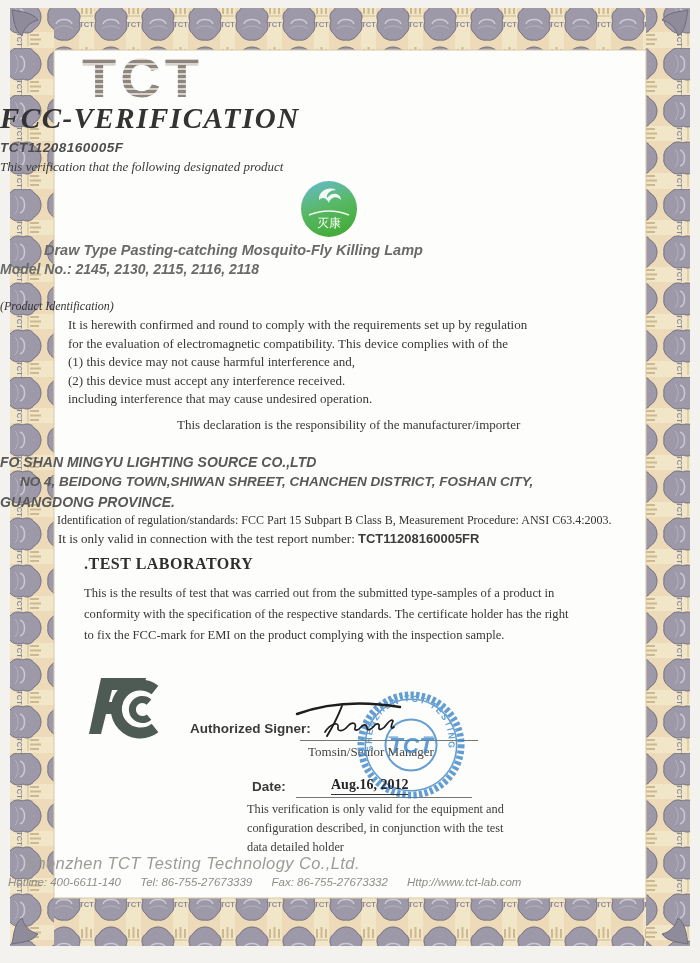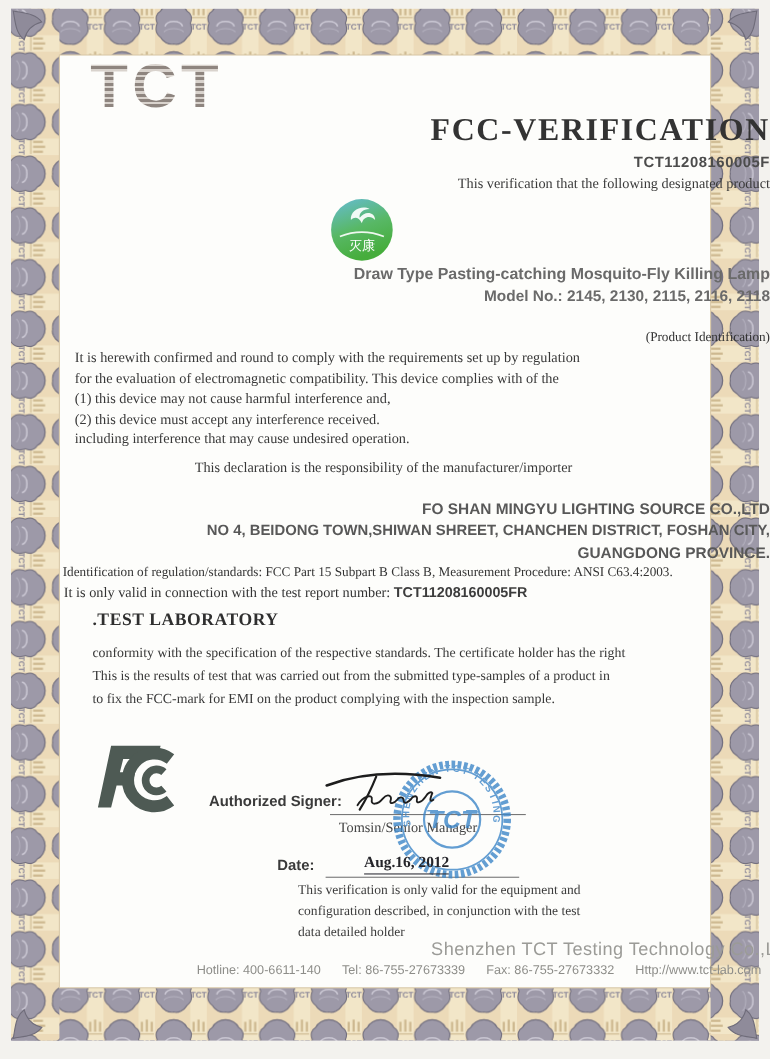--- a/index.html
+++ b/index.html
@@ -5,21 +5,21 @@
   * { margin:0; padding:0; box-sizing:border-box; }
   html,body { width:700px; height:963px; }
   body {
     position:relative;
     background:#f3f2ee;
     font-family:"Liberation Serif", serif;
     color:#2e2e2e;
     overflow:hidden;
   }
   .abs { position:absolute; }
-  .center { left:0; width:700px; text-align:right; }
+  .center { left:0; width:700px; text-align:left;font-style:italic; }
   .sans { font-family:"Liberation Sans", sans-serif; }
   .serif { font-family:"Liberation Serif", serif; }
 
   .border-svg { position:absolute; left:0; top:0; }
 
   
   .tct-logo {
     left:82px; top:50px;
     font-family:"Liberation Sans", sans-serif;
     font-weight:bold; font-size:56px; letter-spacing:4px; line-height:1;
@@ -29,21 +29,21 @@
   }
 
   .title {
     top:102px; font-weight:bold; font-size:29px; letter-spacing:1.5px; color:#333;
   }
   .cert-number { top:140px; font-weight:bold; font-size:13.5px; color:#4c4c4c; letter-spacing:0.5px; }
   .subtitle { top:159px; font-size:13px; color:#3a3a3a; }
 
   .brand-logo { left:299px; top:179px; }
 
-  .product-name { top:242px; font-weight:bold; font-size:14.5px; color:#6a6a6a; }
+  .product-name { top:242px; font-weight:bold; font-size:14.5px; color:#6a6a6a;padding-left:44px; }
   .product-models { top:261px; font-weight:bold; font-size:14px; color:#6a6a6a; }
 
   .pid-heading { top:299px; font-size:12px; color:#333; }
   .para { left:68px; top:316px; font-size:13px; line-height:18.6px; color:#383838; }
   .para span { display:block; }
   .declaration { left:177px; top:417px; font-size:13px; color:#383838; }
 
   .mfr-name  { top:454px; font-weight:bold; font-size:14px; color:#585858; }
   .mfr-addr1 { top:474px; font-weight:bold; font-size:13.5px; color:#585858;padding-left:20px; }
   .mfr-addr2 { top:494px; font-weight:bold; font-size:14px; color:#585858; }
@@ -63,21 +63,21 @@
   .signature-svg { left:294px; top:697px; z-index:3; }
   .signer-title { left:308px; top:744px; font-size:13px; color:#444; }
 
   .stamp { left:356px; top:690px; z-index:2; }
 
   .date-label { left:252px; top:779px; font-weight:bold; font-size:13.5px; color:#3a3a3a; }
   .date-line  { left:296px; top:797px; width:176px; border-top:1.2px solid #777; }
   .date-value { left:331px; top:777px; font-weight:bold; font-size:14px; color:#25252a;
                 border-bottom:1.5px solid #33333a; padding-bottom:1px; z-index:3; }
 
-  .note { left:271px; top:800px; font-size:12.3px; line-height:18.8px; color:#3d3d3d; }
+  .note { left:247px; top:800px; font-size:12.3px; line-height:18.8px; color:#3d3d3d; }
   .note span { display:block; }
 
   .footer-company { top:854px; font-size:16.5px; color:#9b9b97; letter-spacing:0.4px;margin-left:25px; }
   .footer-contacts { top:876px; font-size:11.5px; color:#8d8d89; }
   .footer-contacts span { margin:0 8px; }
 </style>
 </head>
 <body>
 
 <svg class="border-svg" width="700" height="963" aria-hidden="true">
@@ -150,22 +150,22 @@
 <div class="abs center mfr-name sans">FO SHAN MINGYU LIGHTING SOURCE CO.,LTD</div>
 <div class="abs center mfr-addr1 sans">NO 4, BEIDONG TOWN,SHIWAN SHREET, CHANCHEN DISTRICT, FOSHAN CITY,</div>
 <div class="abs center mfr-addr2 sans">GUANGDONG PROVINCE.</div>
 <div class="abs regulation serif">Identification of regulation/standards: FCC Part 15 Subpart B Class B, Measurement Procedure: ANSI C63.4:2003.</div>
 <div class="abs validity serif">
   <span>It is only valid in connection with the test report number: </span><span class="report-no">TCT11208160005FR</span>
 </div>
 
 <div class="abs lab-heading serif">.TEST LABORATORY</div>
 <div class="abs lab-para serif">
+  <span>This is the results of test that was carried out from the submitted type-samples of a product in</span>
   <span>conformity with the specification of the respective standards. The certificate holder has the right</span>
-  <span>This is the results of test that was carried out from the submitted type-samples of a product in</span>
   <span>to fix the FCC-mark for EMI on the product complying with the inspection sample.</span>
 </div>
 
 <svg class="abs fcc-logo" width="80" height="76" viewBox="0 0 80 76">
   <g fill="#4e5a54">
     <path d="M13,10 L58,10 L55,22 L24,22 L21,34 L35,34 L32,46 L18,46 L13,66 L1,66 Z"></path>
   </g>
   <path d="M67,22 A24,24 0 1 0 67,60" stroke="#4e5a54" stroke-width="11" fill="none"></path>
   <path d="M61,34 A10,10 0 1 0 61,49" stroke="#4e5a54" stroke-width="7" fill="none"></path>
 </svg>

